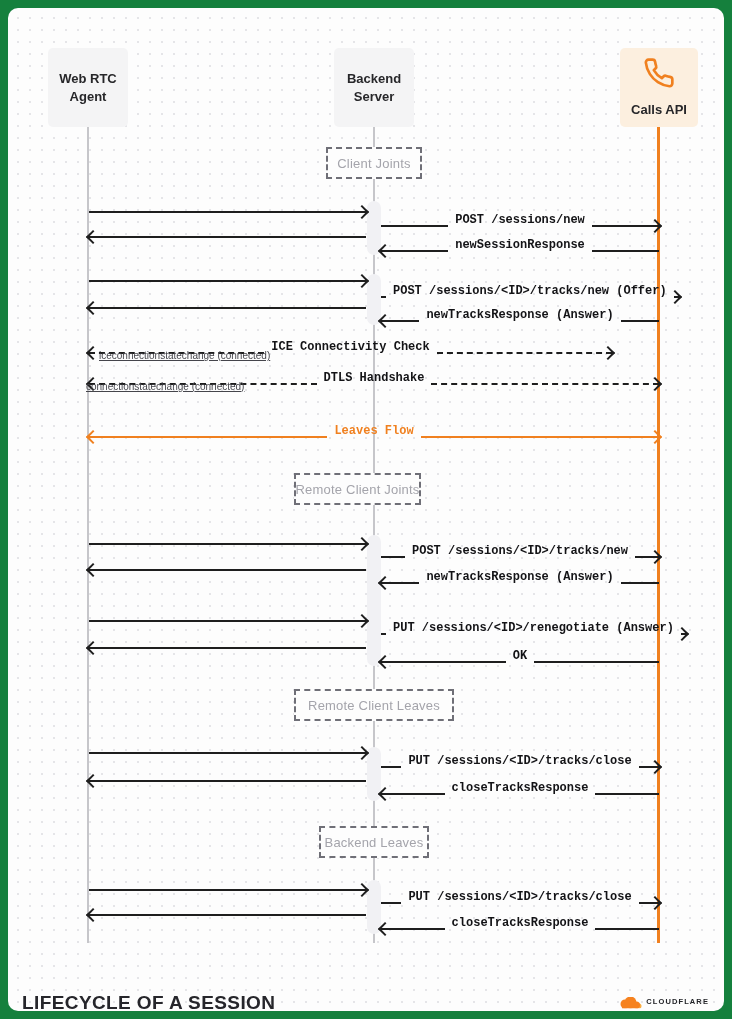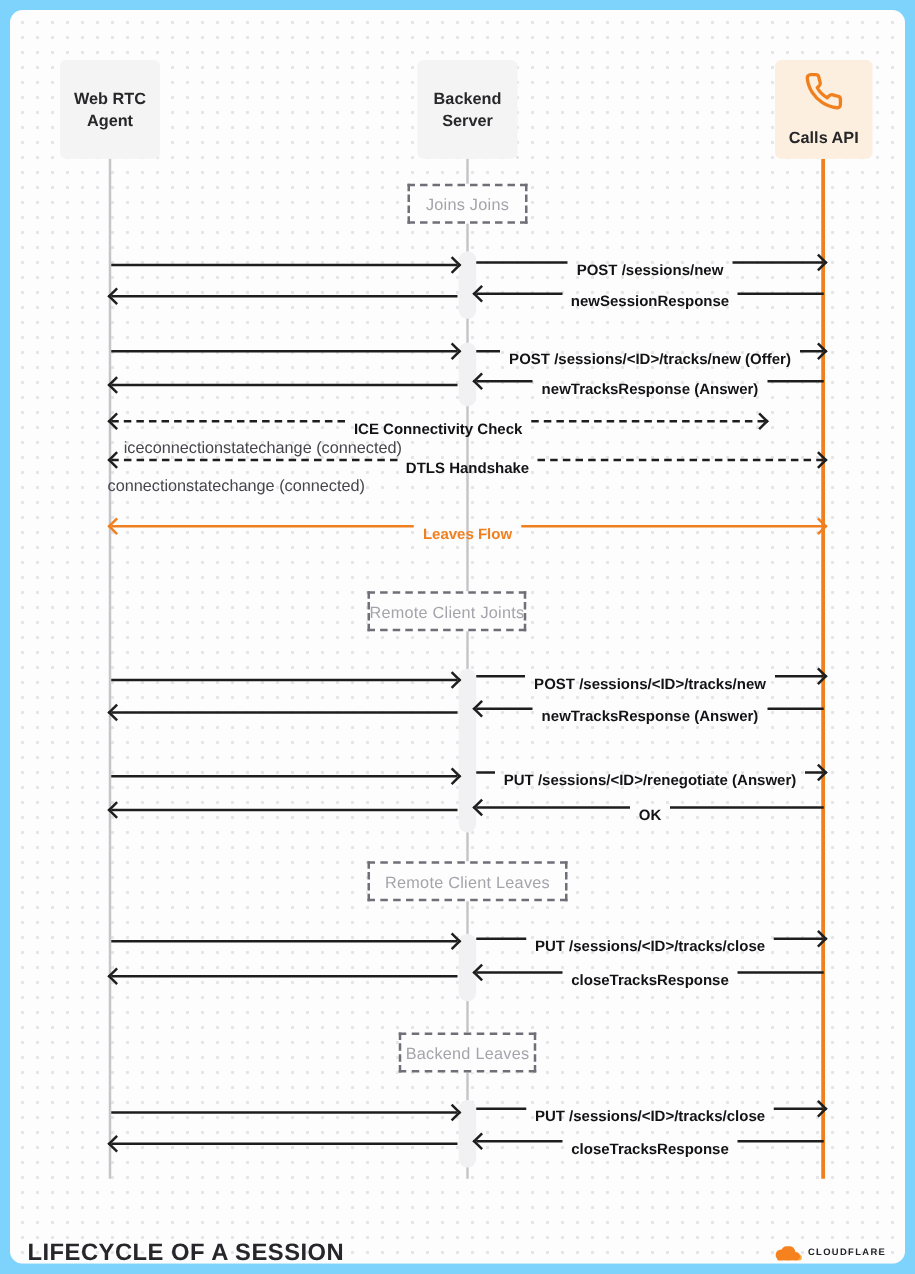--- a/index.html
+++ b/index.html
@@ -1,18 +1,18 @@
 <!DOCTYPE html>
 <html><head>
 <meta charset="utf-8">
 <style>
   * { margin:0; padding:0; box-sizing:border-box; }
   html,body { width:732px; height:1019px; background:#ffffff;
     font-family:"Liberation Sans", sans-serif; }
-  .page { position:relative; width:732px; height:1019px; background:#7dd3fc; overflow:hidden; }
+  .page { position:relative; width:732px; height:1019px; background:#15803d; overflow:hidden; }
   .panel {
     position:absolute; left:8px; top:8px; width:716px; height:1003px;
     background:#fdfdfd; border-radius:10px;
     background-image:radial-gradient(#e5e5e8 1.1px, transparent 1.4px);
     background-size:12px 12px; background-position:4px 4px;
   }
   
   .lifeline { position:absolute; top:119px; height:816px; width:2px; background:#c6c6ca; }
   .lifeline.orange { width:3px; background:#f0801f; }
   
@@ -28,35 +28,35 @@
   .actor.calls .phone { margin-bottom:7px; }
   
   .phase {
     position:absolute; height:32px; border:2px dashed #6f6f77; background:#fdfdfd;
     display:flex; align-items:center; justify-content:center;
     color:#a4a4ab; font-size:13px; letter-spacing:.2px; white-space:nowrap;
   }
   
   .pline { position:absolute; height:2px; background:#1e1e1e; }
   
-  .msg { position:absolute; height:18px; display:flex; align-items:flex-start; }
+  .msg { position:absolute; height:18px; display:flex; align-items:flex-end;font-family:Liberation Mono, monospace; }
   .msg .seg { flex:1; min-width:5px; height:2px; background:#1e1e1e; position:relative; }
   .msg .seg.dash { height:0; background:none; border-top:2.5px dashed #1e1e1e; }
   .msg .seg.orange { background:#f0801f; }
   .mlabel { padding:0 7px; font-size:12px; font-weight:700; color:#131316; white-space:nowrap; }
   .mlabel.orange { color:#f0801f; }
   
   .chev { position:absolute; width:10px; height:10px; border:0 solid #1e1e1e; }
   .chev.r { border-top-width:2.5px; border-right-width:2.5px; transform:rotate(45deg); right:-1px; top:-4px; }
   .chev.l { border-bottom-width:2.5px; border-left-width:2.5px; transform:rotate(45deg); left:-1px; top:-4px; }
   .seg.dash .chev.r, .seg.dash .chev.l { top:-6px; }
   .chev.o { border-color:#f0801f; }
   .pline .chev.r, .pline .chev.l { top:-4px; }
   
-  .note { position:absolute; font-size:13px; color:#45454b; white-space:nowrap; }
+  .note { position:absolute; font-size:10px; color:#45454b; white-space:nowrap;text-decoration:underline; }
   
   .title { position:absolute; left:14px; top:984px; font-size:19px; font-weight:700;
     letter-spacing:.4px; color:#26262b; white-space:nowrap; }
   .brand { position:absolute; right:15px; top:989px; display:flex; gap:3px; }
   .brand-text { font-size:7.5px; font-weight:700; letter-spacing:1.1px; color:#222327; }
 </style>
 </head>
 <body>
 
 <div class="page">
@@ -83,21 +83,21 @@
         </svg>
       </span>
       <span>Calls API</span>
     </div>
     <div class="actor" style="left:326px">
       <span>Backend</span>
       <span>Server</span>
     </div>
 
     <div class="phase" style="left:318px;top:139px;width:96px">
-      <span>Joins Joins</span>
+      <span>Client Joints</span>
     </div>
     <div class="phase" style="left:286px;top:465px;width:127px">
       <span>Remote Client Joints</span>
     </div>
     <div class="phase" style="left:286px;top:681px;width:160px">
       <span>Remote Client Leaves</span>
     </div>
     <div class="phase" style="left:311px;top:818px;width:110px">
       <span>Backend Leaves</span>
     </div>

